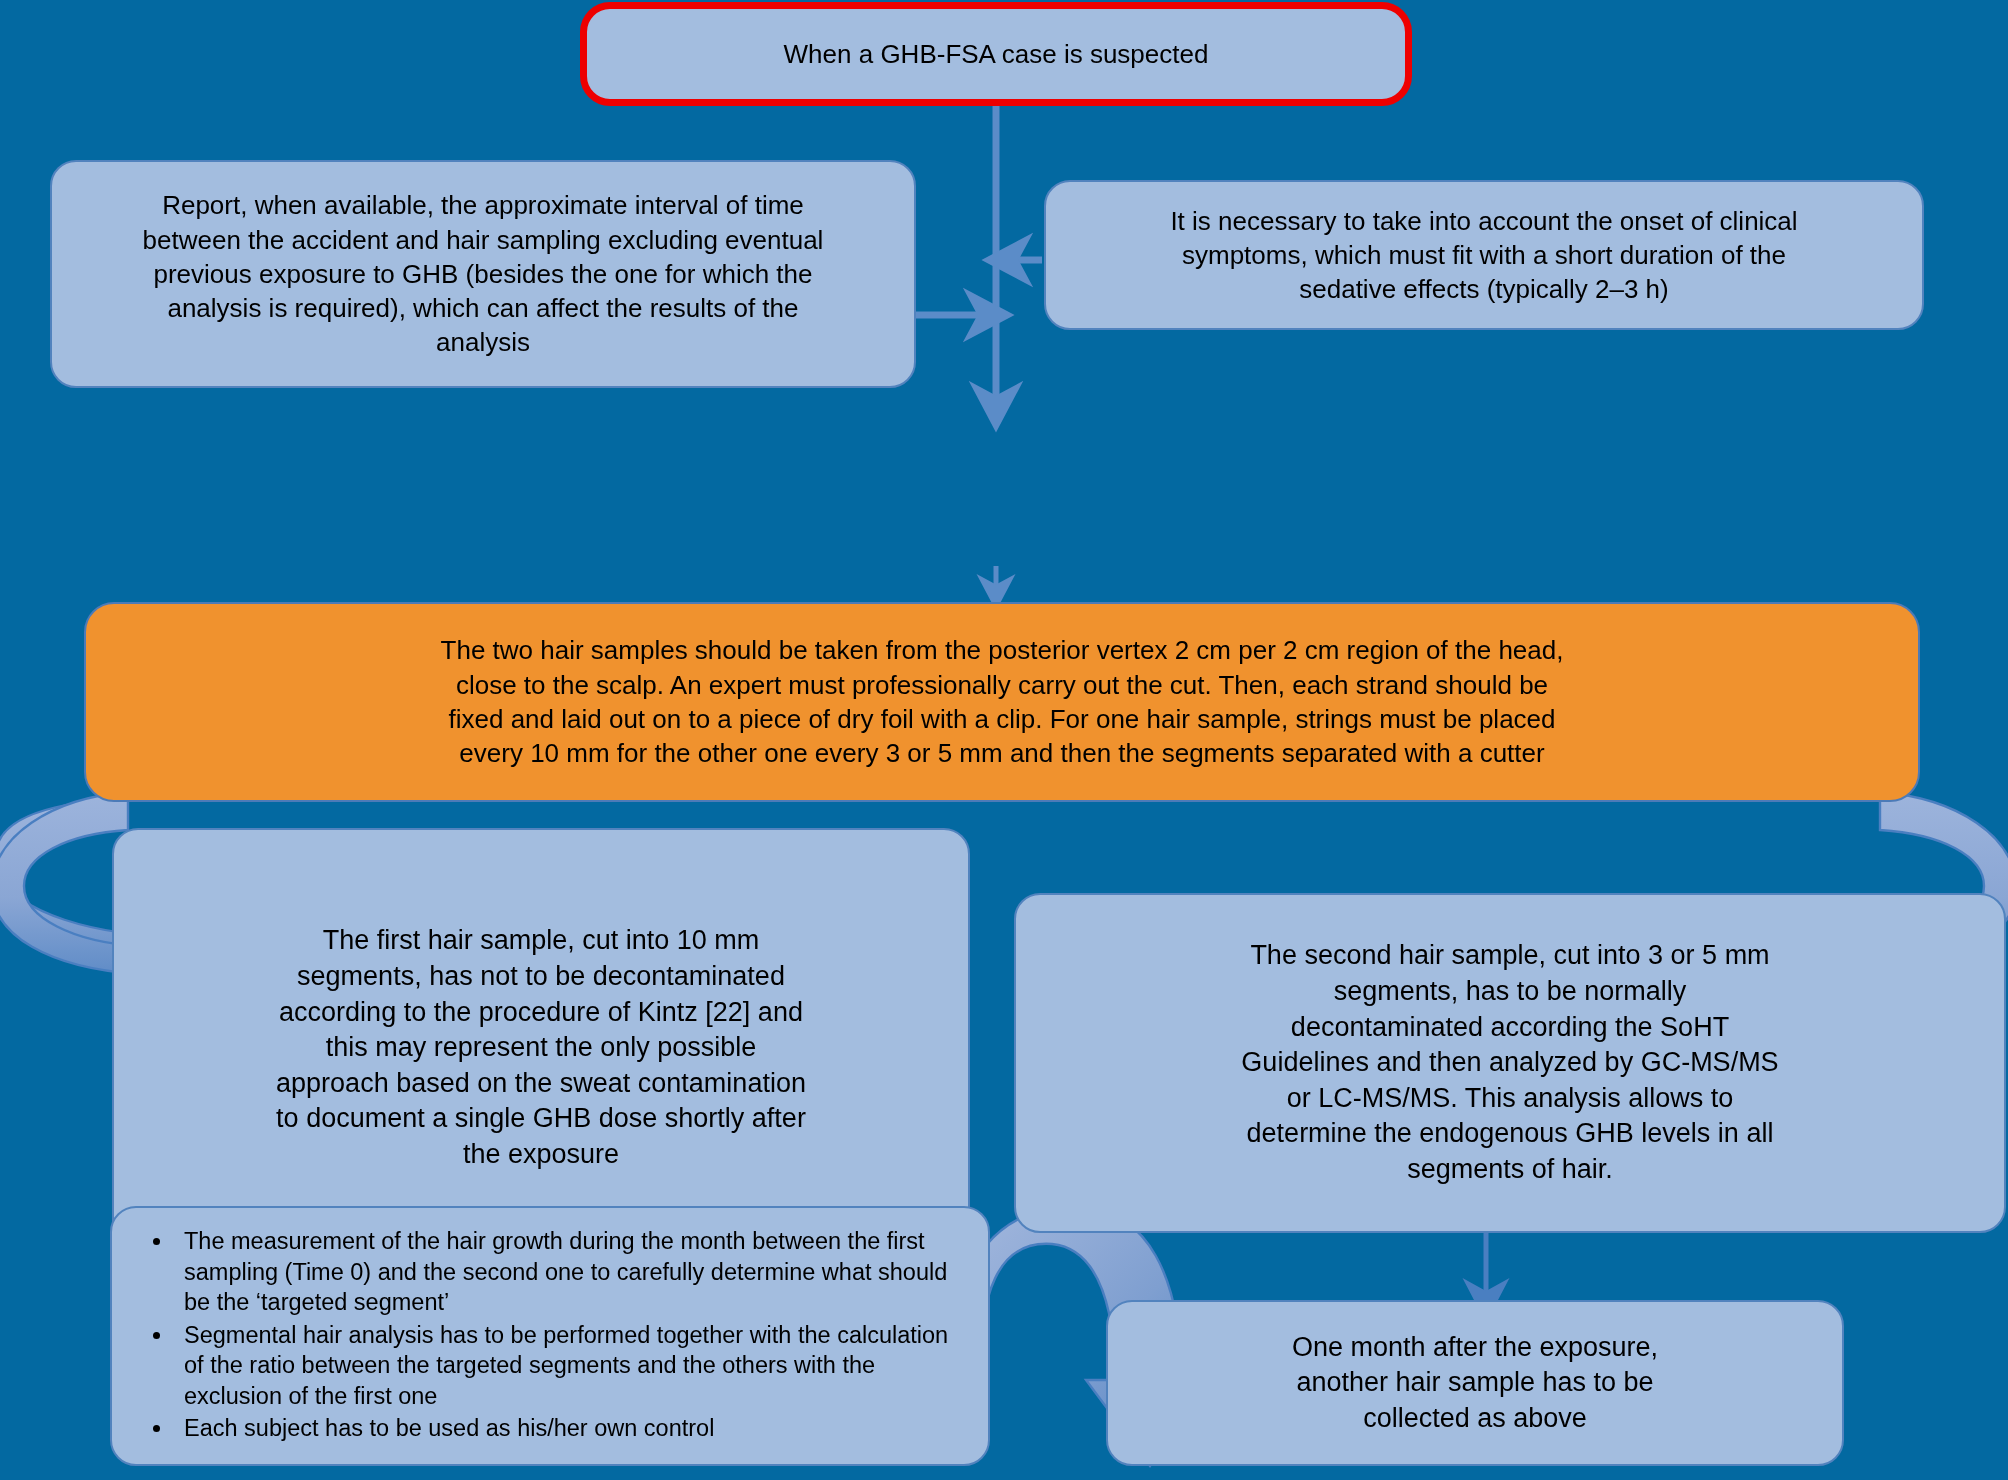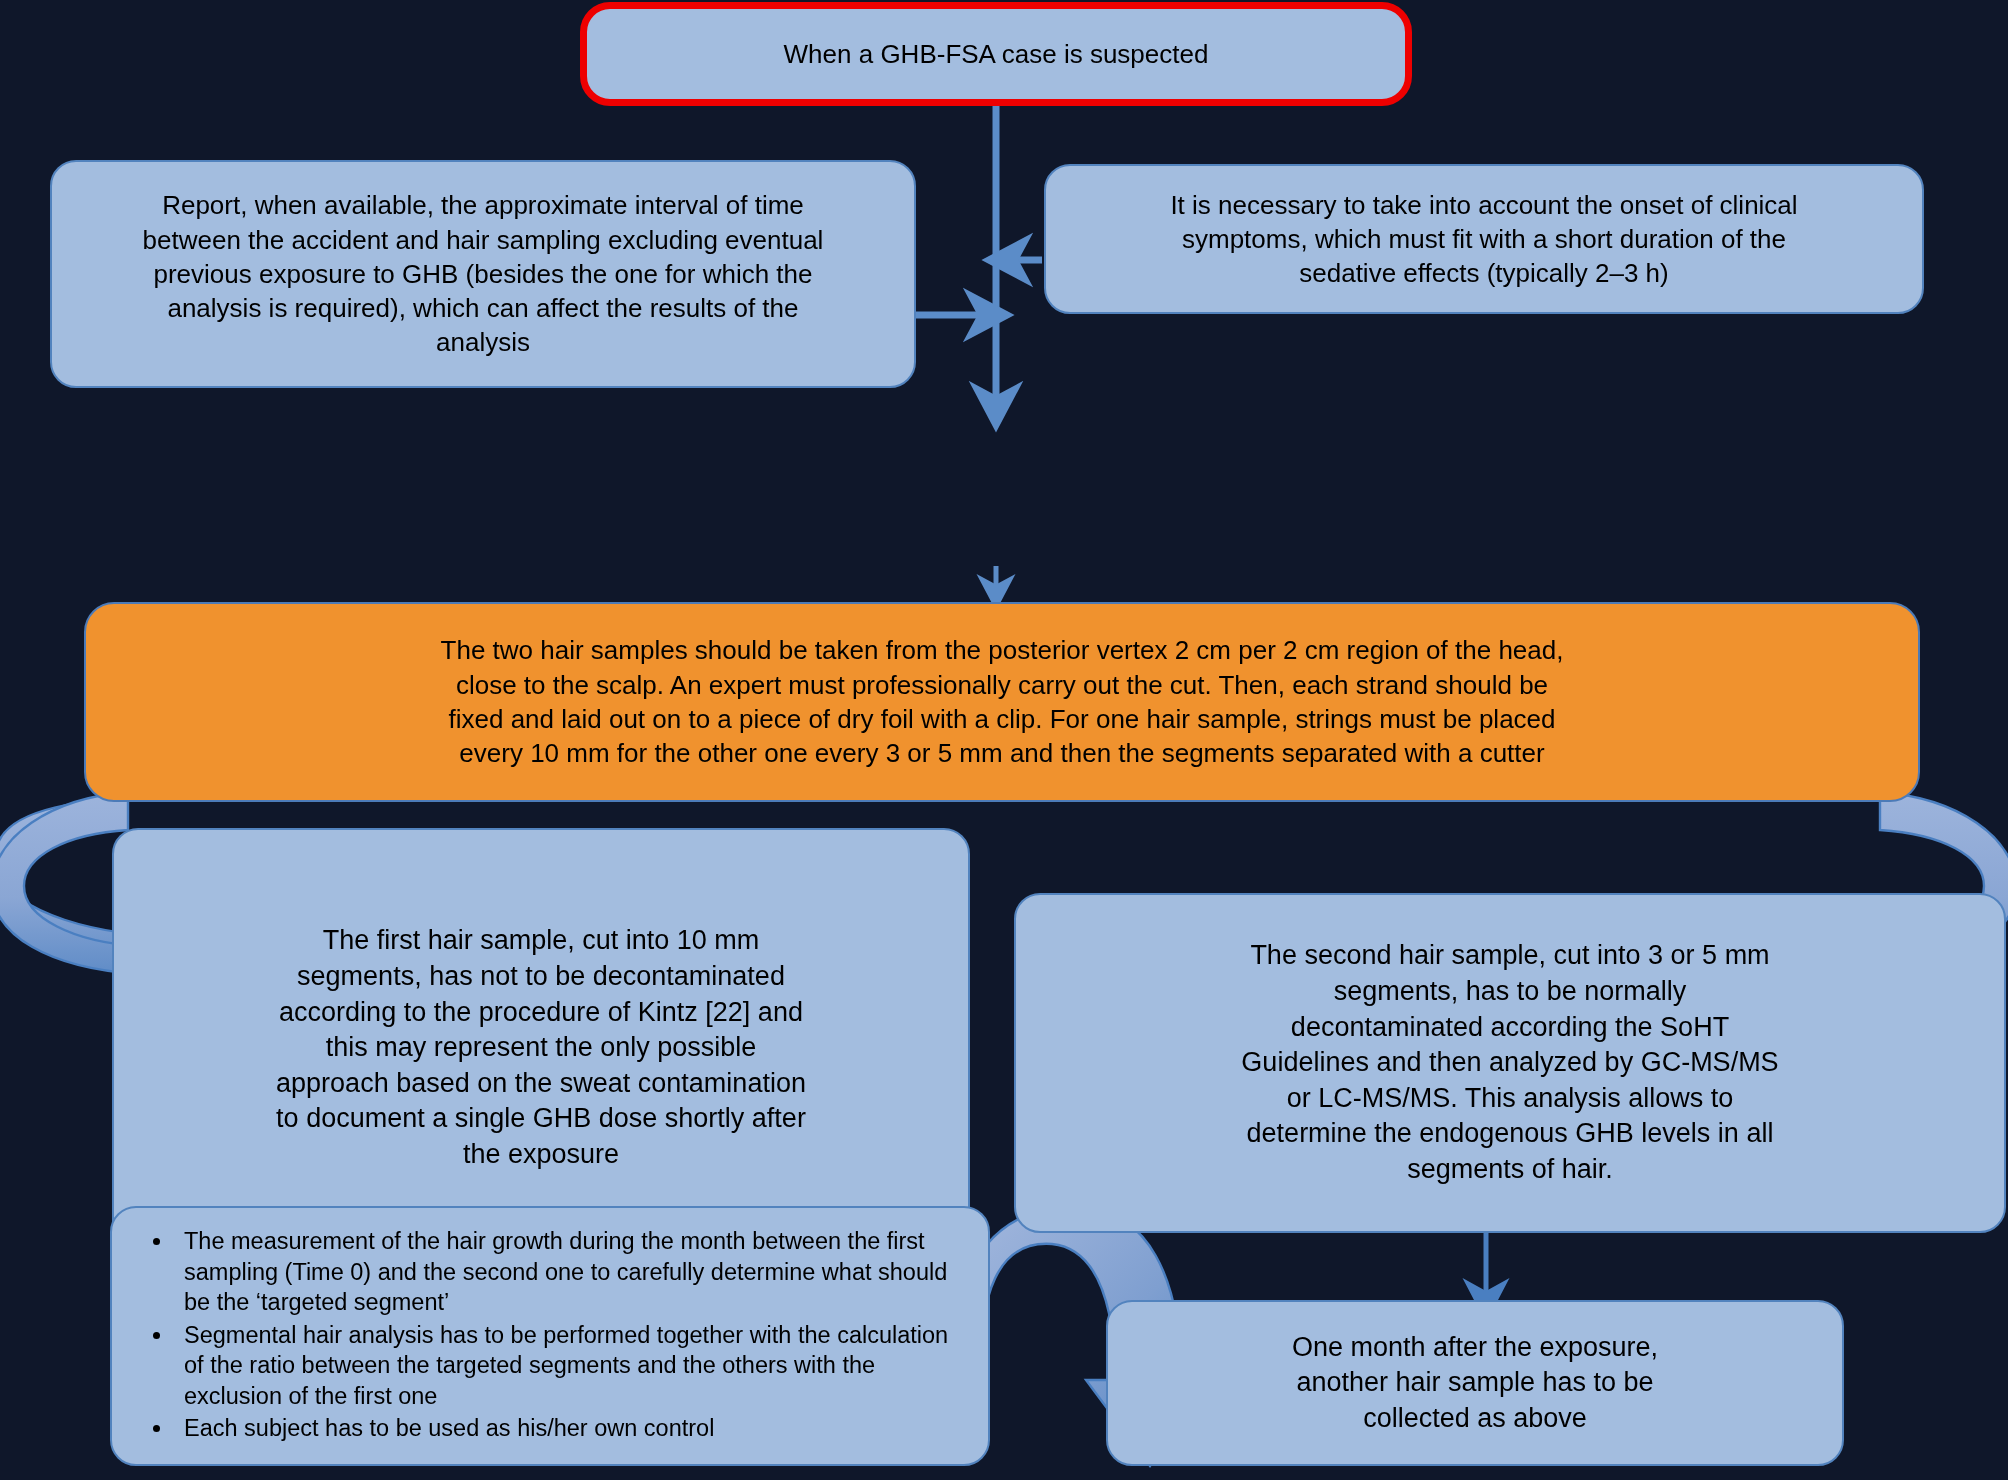--- a/index.html
+++ b/index.html
@@ -7,21 +7,21 @@
     padding: 0;
     background: #ffffff;
   }
   body {
     font-family: "Liberation Sans", sans-serif;
   }
   #canvas {
     position: relative;
     width: 2008px;
     height: 1480px;
-    background: #0f172a;
+    background: #0369a1;
     overflow: hidden;
   }
   .box {
     position: absolute;
     box-sizing: border-box;
     background: #a3bddf;
     border: 2px solid #5283be;
     border-radius: 26px;
     color: #000000;
     display: flex;
@@ -153,21 +153,21 @@
   </div>
 
   <div class="box" style="left:50px; top:160px; width:866px; height:228px;">
     <span class="txt">Report, when available, the approximate interval of time
 between the accident and hair sampling excluding eventual
 previous exposure to GHB (besides the one for which the
 analysis is required), which can affect the results of the
 analysis</span>
   </div>
 
-  <div class="box" style="left:1044px; top:164px; width:880px; height:150px;">
+  <div class="box" style="left:1044px; top:180px; width:880px; height:150px;">
     <span class="txt">It is necessary to take into account the onset of clinical
 symptoms, which must fit with a short duration of the
 sedative effects (typically 2–3 h)</span>
   </div>
 
 
   <div class="box orange" style="left:84px; top:602px; width:1836px; height:200px; border-radius:30px;">
     <span class="txt">The two hair samples should be taken from the posterior vertex 2 cm per 2 cm region of the head,
 close to the scalp. An expert must professionally carry out the cut. Then, each strand should be
 fixed and laid out on to a piece of dry foil with a clip. For one hair sample, strings must be placed

